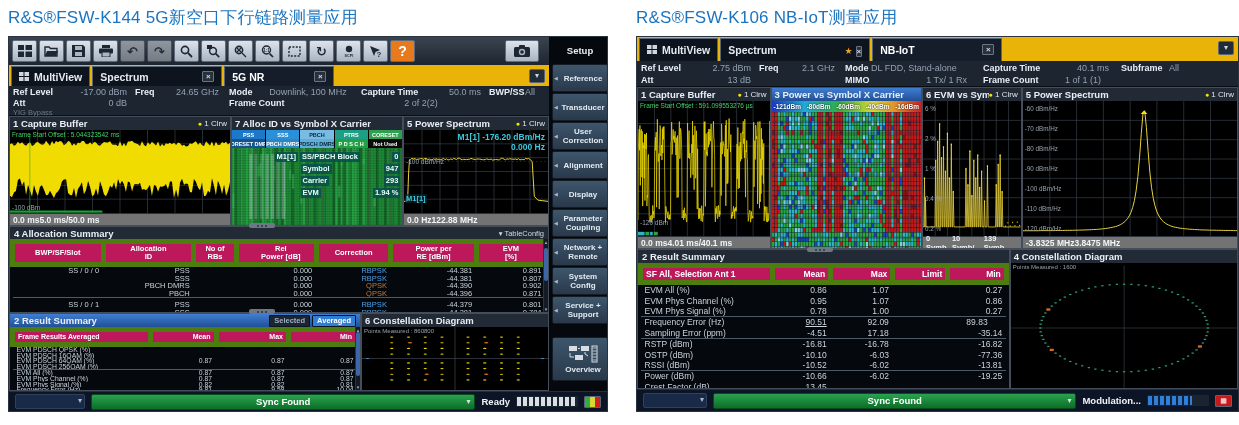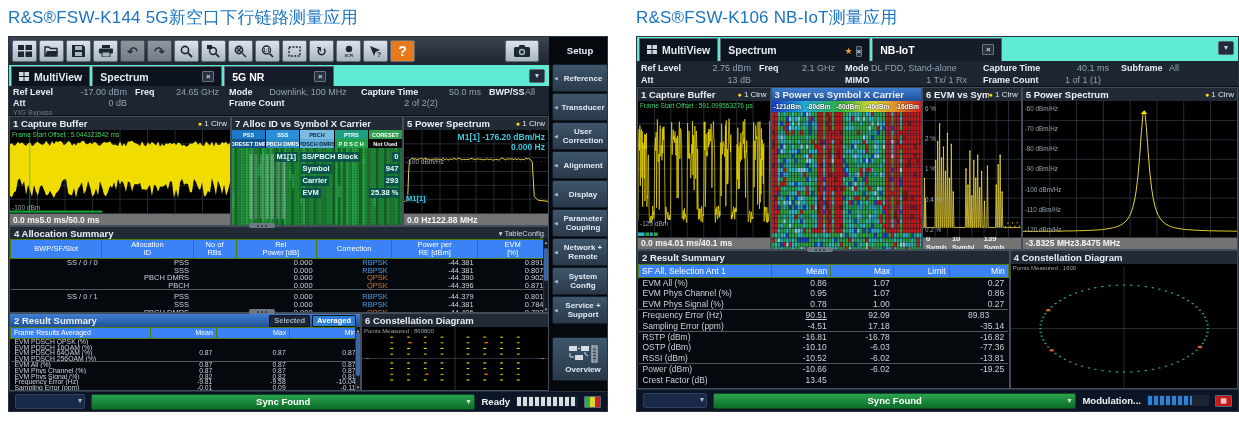--- a/index.html
+++ b/index.html
@@ -12,21 +12,21 @@
   .lp-row{display:flex;height:354px}
   .lp-main{width:540px;display:flex;flex-direction:column}
   
   .toolbar{height:28px;background:linear-gradient(#3a4450,#1d252f);display:flex;align-items:center;gap:2px;padding:0 3px;position:relative}
   .tbtn{width:25px;height:22px;background:linear-gradient(#dde3ea,#aab5c2);border:1px solid #5f6b79;border-radius:2px;display:flex;align-items:center;justify-content:center;color:#1c2733;font-size:12px;overflow:hidden}
   .tbtn.disabled{opacity:.5;background:linear-gradient(#e8ecf0,#c6cdd5)}
   .tbtn.accent{background:#e87a1e;color:#fff}
   .tbtn svg{display:block}
   .cam-btn{position:absolute;right:10px;top:3px;width:34px;height:22px;background:linear-gradient(#dde3ea,#aab5c2);border:1px solid #5f6b79;border-radius:2px;display:flex;align-items:center;justify-content:center}
   
-  .tabbar{background:#5eead4;display:flex;align-items:flex-end;padding:1px 2px 0 2px;position:relative}
+  .tabbar{background:#eab308;display:flex;align-items:flex-end;padding:1px 2px 0 2px;position:relative}
   #panelL .tabbar{height:21px}
   #panelR .tabbar{height:24px}
   .tab{background:#0d141d;color:#e4eaf1;font-size:10.5px;font-weight:bold;border:1px solid #5a6673;border-bottom:none;display:flex;align-items:center;gap:5px;padding:0 7px;height:100%;margin-right:2px}
   .tab.active{background:#141d29;color:#fff}
   .tab .x{width:12px;height:11px;background:#27313e;border:1px solid #6a7684;color:#d6dde5;font-size:8px;line-height:9px;text-align:center;border-radius:1px}
   .tab .star{color:#f0a020;font-size:9px}
   .mv-ico{display:inline-block}
   .tab-caret{position:absolute;right:4px;top:4px;width:16px;height:14px;background:#222c38;border:1px solid #5a6673;color:#cfd6de;font-size:8px;text-align:center;line-height:12px;border-radius:2px}
   
   .infobar{background:#1d2530;border-bottom:1px solid #0a0f16;padding:1px 4px 0 4px}
@@ -62,21 +62,21 @@
   .kv{display:flex;align-items:center;gap:2px;height:10px}
   .kv span{background:rgba(8,80,78,.88);color:#e8fff4;font-size:7.5px;font-weight:bold;padding:0 2px;line-height:10px}
   .kv .kv-sp{flex:1;background:none}
   
   .heatscale{height:11px;flex:none;background:linear-gradient(90deg,#1a3ac8 0%,#22aad4 22%,#2fae44 45%,#d8d832 68%,#e08a28 84%,#d02020 100%);display:flex;justify-content:space-between;align-items:center;padding:0 2px;font-size:6.5px;font-weight:bold;color:#fff;text-shadow:0 0 2px #000}
   
   .sect-title{height:12px;background:#212a35;color:#e9eef5;font-size:9.5px;font-weight:bold;display:flex;align-items:center;justify-content:space-between;padding:0 4px;flex:none}
   .sect-title.sel{background:linear-gradient(#3f7ed2,#215097);height:13px}
   .tblwrap{flex:1;overflow:hidden;position:relative;background:#05080c}
   table.tbl{width:100%;border-collapse:collapse;table-layout:fixed}
-  .tbl th{background:#3b82f6;color:#fff;border:1px solid #4d7c0f;white-space:pre-line;font-weight:normal;padding:1px 3px}
+  .tbl th{background:#be185d;color:#fff;border:5px solid #4d7c0f;white-space:pre-line;font-weight:bold;padding:1px 3px}
   .tbl td{color:#c9d3dd;padding:0 4px;overflow:hidden;white-space:nowrap}
   .tbl tr.sep td{border-top:1px solid #4d5a67}
   .tbl tr.gap td{border-top:1px solid #4d5a67;padding-top:3px}
   td.mod-b{color:#4aa0e8}
   td.mod-o{color:#c87830}
   #allocTbl th{font-size:7.5px;line-height:8px}
   #allocTbl td{font-size:7.5px;line-height:7.6px}
   #resLTbl th{font-size:7px;line-height:8px}
   #resLTbl td{font-size:6.8px;line-height:5.6px}
   #resRTbl th{font-size:8.5px;line-height:10px}
@@ -411,21 +411,21 @@
                   <span>947</span>
                 </div>
               <div class="kv" style="padding-left:26px">
                   <span>Carrier</span>
                   <span class="kv-sp"></span>
                   <span>293</span>
                 </div>
               <div class="kv" style="padding-left:26px">
                   <span>EVM</span>
                   <span class="kv-sp"></span>
-                  <span>25.38 %</span>
+                  <span>1.94 %</span>
                 </div>
             </div>
           </div>
         </div>
 
         <div class="win" style="width:146px">
           <div class="win-title">
             <span>5 Power Spectrum</span>
             <span class="trace-tag"><span class="dot">●</span> <span>1 Clrw</span></span>
           </div>

